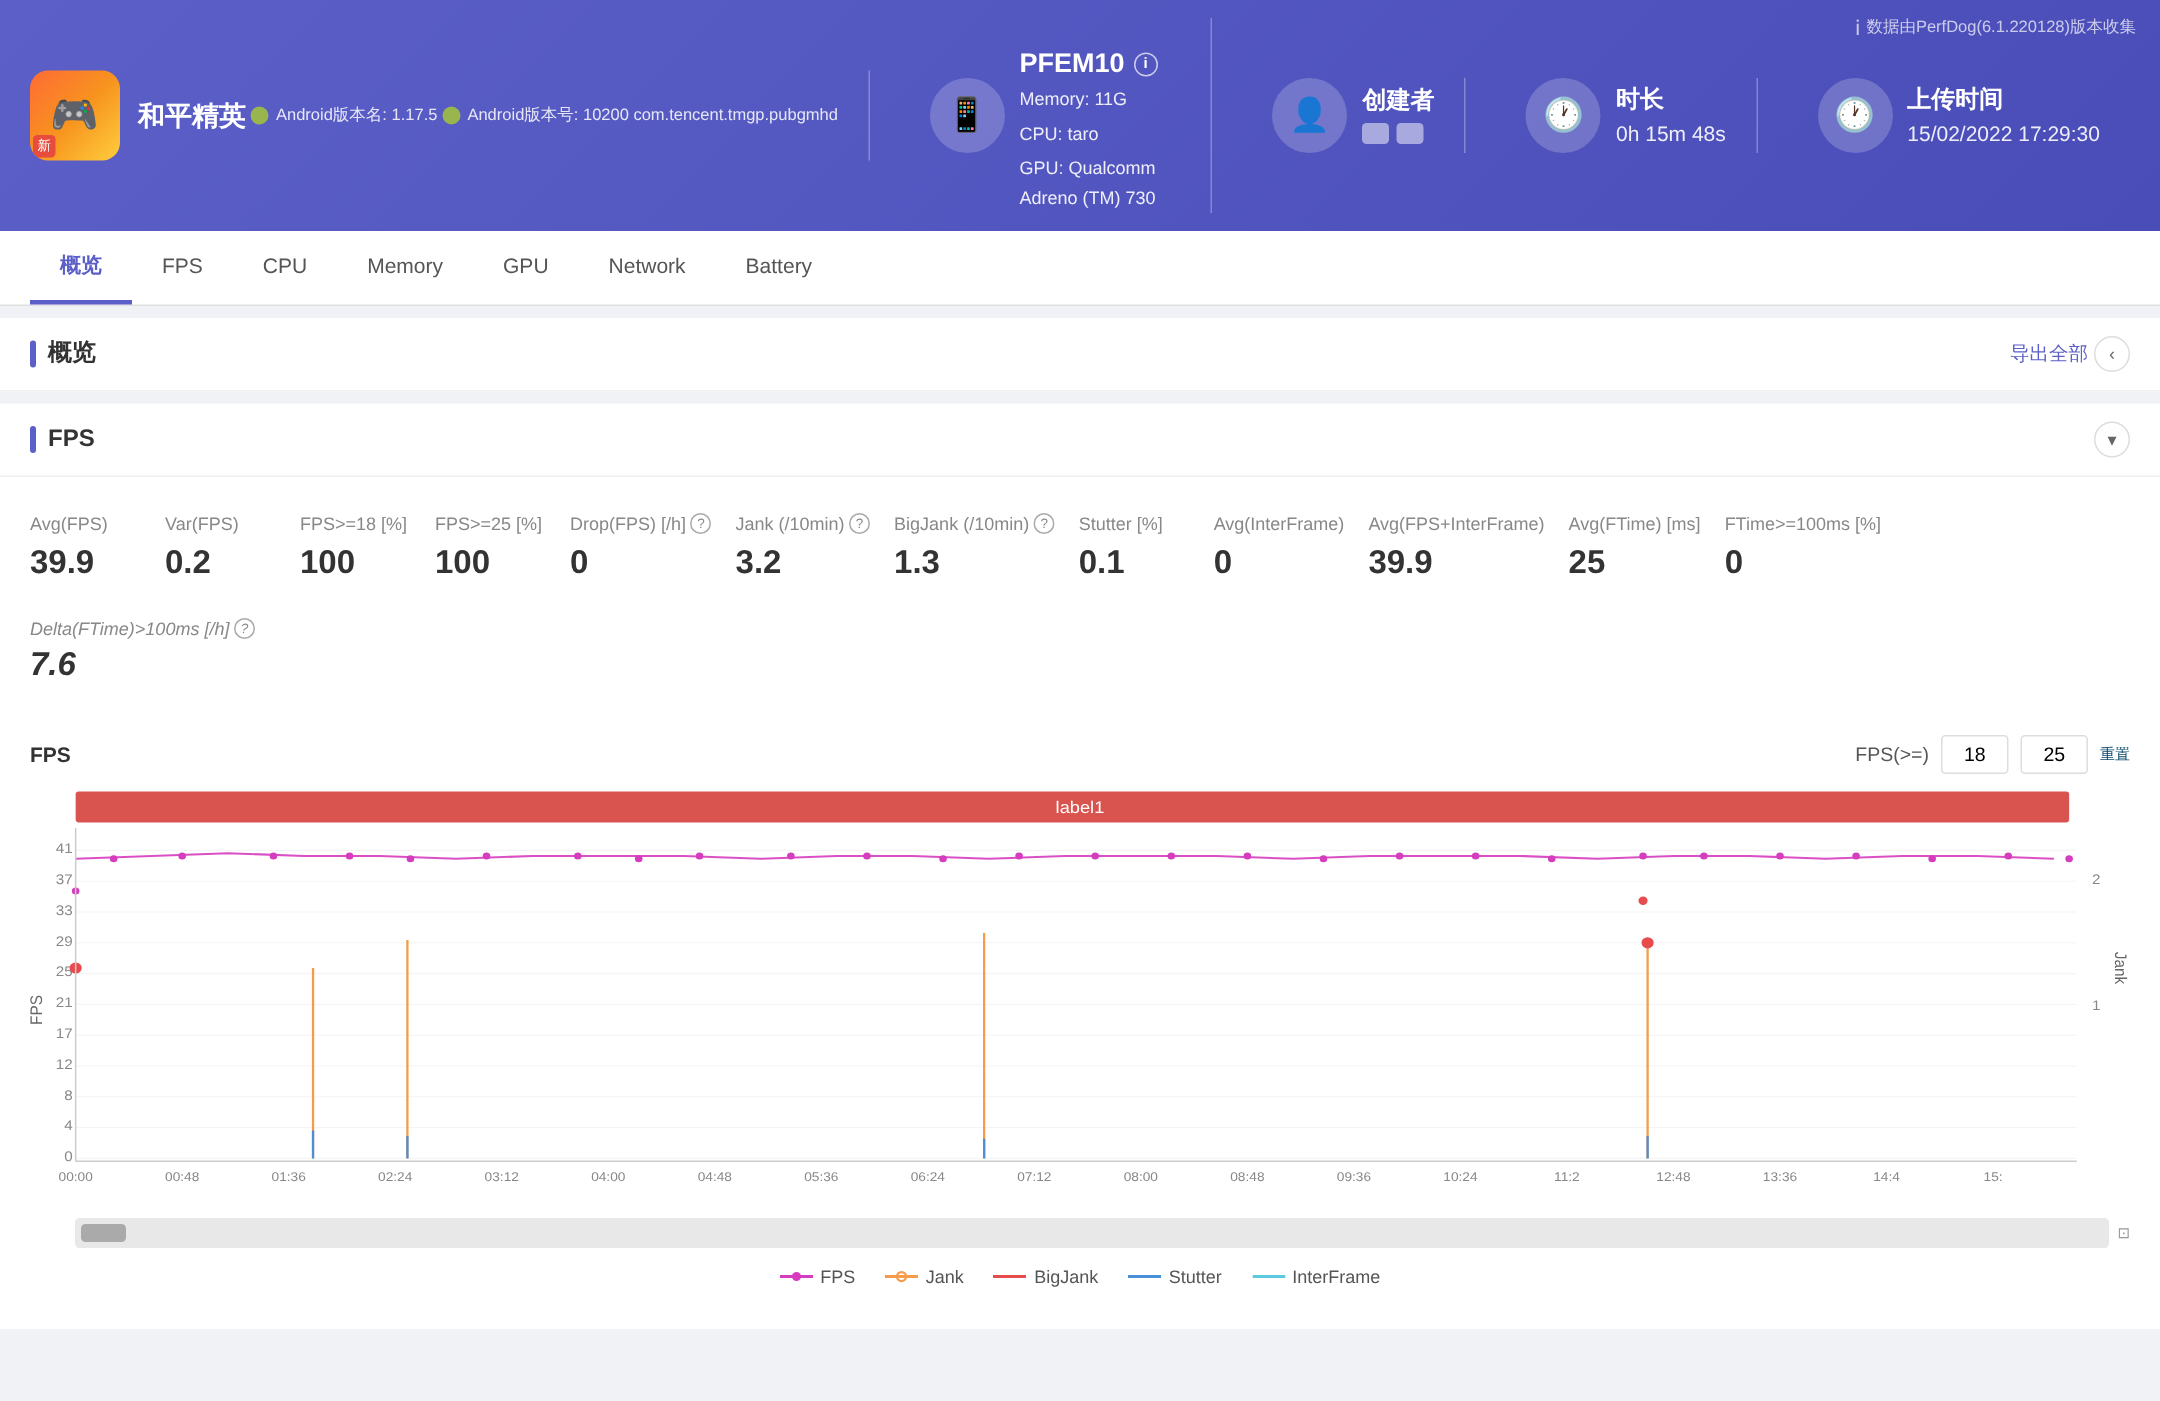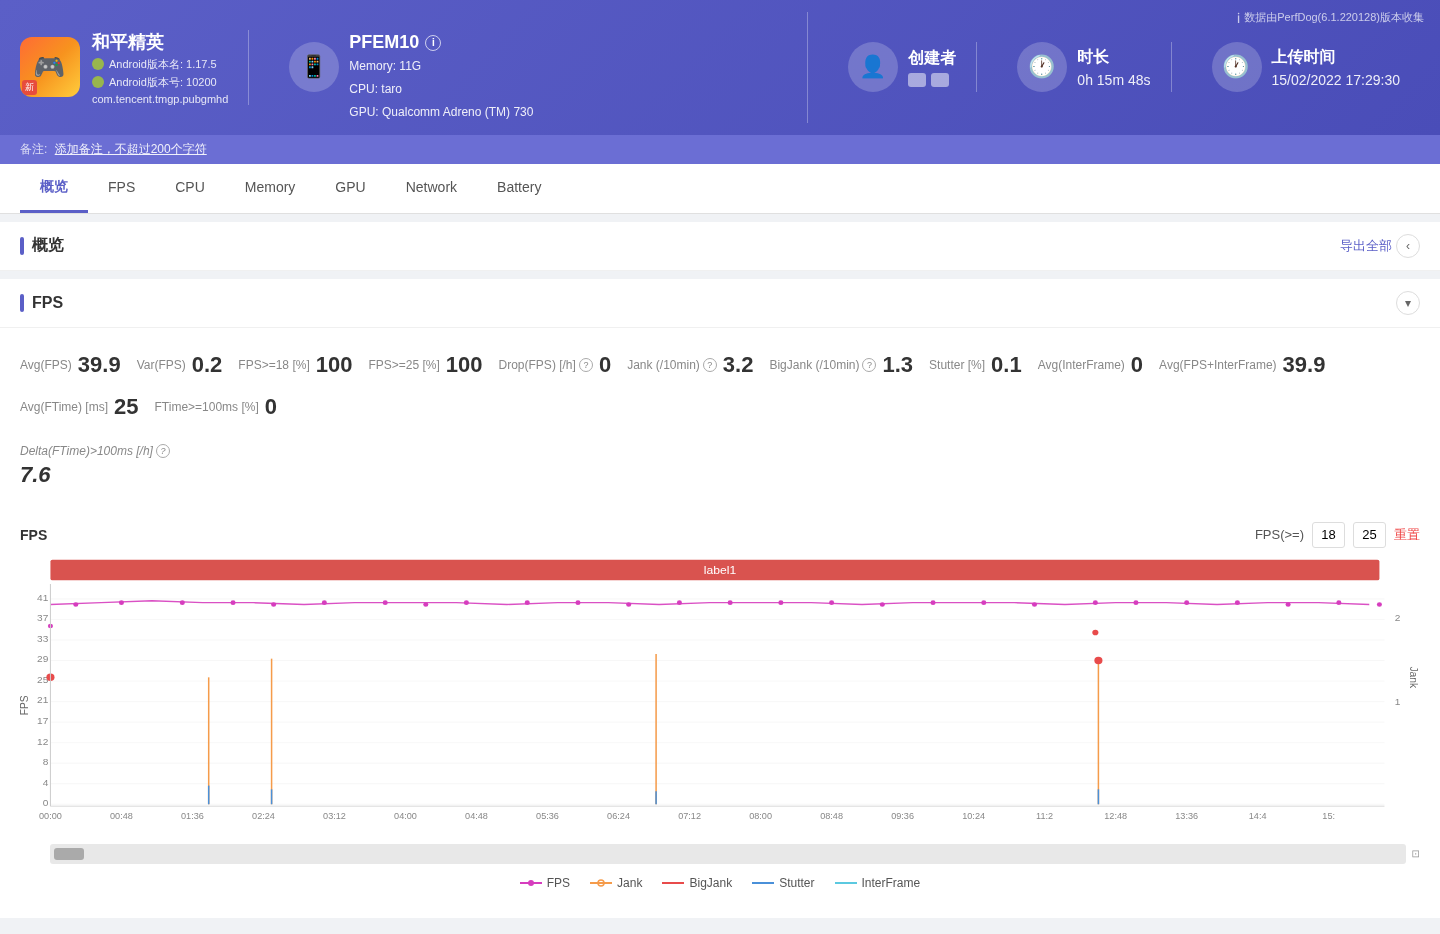--- a/index.html
+++ b/index.html
@@ -28,21 +28,21 @@
       background: linear-gradient(135deg, #ff6b35, #f7931e, #ffcd3c);
       display: flex; align-items: center; justify-content: center;
       font-size: 28px; position: relative; overflow: hidden;
       flex-shrink: 0;
     }
     .app-icon-inner { font-size: 26px; }
     .new-badge {
       position: absolute; bottom: 2px; left: 2px;
       background: #e74c3c; color: white; font-size: 9px; padding: 1px 3px; border-radius: 3px;
     }
-    .app-details { display: flex; flex-direction: column; gap: 3px; }
+    .app-details { display: flex; flex-direction: row; gap: 3px; }
     .app-name { font-size: 18px; font-weight: bold; }
     .app-meta { font-size: 11px; opacity: 0.85; display: flex; align-items: center; gap: 5px; }
     .android-icon { width: 12px; height: 12px; background: #a4c639; border-radius: 50%; display: inline-block; }
     .session-info {
       display: flex; align-items: center; gap: 10px;
       border-right: 1px solid rgba(255,255,255,0.3);
       padding: 0 20px;
       flex: 1;
     }
     .session-icon {
@@ -122,21 +122,21 @@
       background: white; display: flex; align-items: center; justify-content: center;
       cursor: pointer; font-size: 12px; color: #666;
     }
 
     
     .stats-grid {
       display: flex; flex-wrap: wrap; gap: 0;
       padding: 16px 20px 8px;
     }
     .stat-item {
-      display: flex; flex-direction: row; gap: 6px;
+      display: flex; flex-direction: column; gap: 6px;
       padding: 8px 16px 8px 0; min-width: 90px;
     }
     .stat-item-label {
       font-size: 12px; color: #888; white-space: nowrap;
       display: flex; align-items: center; gap: 3px;
     }
     .stat-item-value { font-size: 22px; font-weight: bold; color: #333; }
     .help-icon {
       width: 14px; height: 14px; border-radius: 50%; border: 1px solid #aaa;
       display: inline-flex; align-items: center; justify-content: center;
@@ -150,25 +150,25 @@
     }
     .chart-header {
       display: flex; align-items: center; justify-content: space-between;
       margin-bottom: 8px;
     }
     .chart-title { font-size: 14px; font-weight: bold; color: #333; }
     .fps-controls {
       display: flex; align-items: center; gap: 8px; font-size: 13px; color: #555;
     }
     .fps-input {
-      width: 33px; height: 26px; border: 1px solid #ddd; border-radius: 3px;
+      width: 45px; height: 26px; border: 1px solid #ddd; border-radius: 3px;
       text-align: center; font-size: 13px; padding: 2px 4px;
     }
     .reset-btn {
-      color: #ef4444; cursor: pointer; background: none; border: none; font-size: 13px;
+      color: #0c4a6e; cursor: pointer; background: none; border: none; font-size: 10px;
     }
 
     
     .chart-wrapper {
       position: relative; width: 100%;
       background: white;
     }
     svg.main-chart { width: 100%; display: block; }
 
     
@@ -266,24 +266,20 @@
 
     <div class="stat-block">
       <div class="stat-icon">🕐</div>
       <div class="stat-content">
         <div class="stat-label">上传时间</div>
         <div class="stat-value">15/02/2022 17:29:30</div>
       </div>
     </div>
   </div>
 
-  <div class="note-bar">
-    <span>备注:</span>
-    <span class="note-link">添加备注，不超过200个字符</span>
-  </div>
 </div>
 
 <div class="nav-tabs">
   <div class="nav-tab active">概览</div>
   <div class="nav-tab">FPS</div>
   <div class="nav-tab">CPU</div>
   <div class="nav-tab">Memory</div>
   <div class="nav-tab">GPU</div>
   <div class="nav-tab">Network</div>
   <div class="nav-tab">Battery</div>

